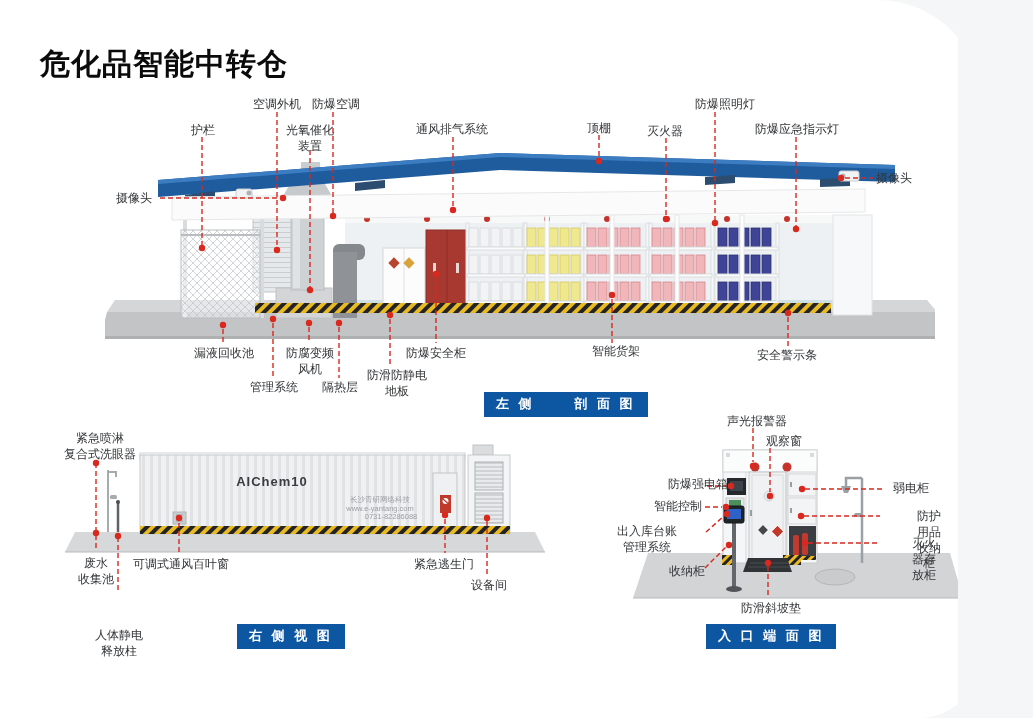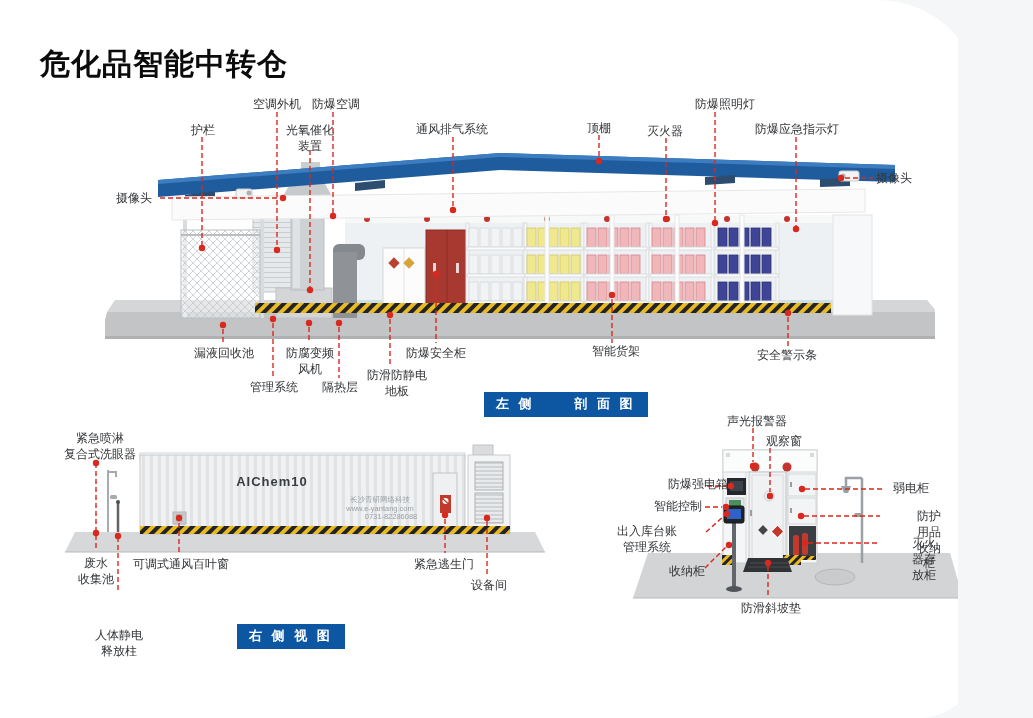--- a/index.html
+++ b/index.html
@@ -449,13 +449,14 @@
   <div class="label" style="left:784px;top:434px;">观察窗</div>
   <div class="label" style="left:674px;top:477px;margin-left:24px;">防爆强电箱</div>
   <div class="label" style="left:678px;top:499px;">智能控制</div>
   <div class="label" style="left:647px;top:524px;">出入库台账
 管理系统</div>
   <div class="label" style="left:687px;top:564px;">收纳柜</div>
   <div class="label" style="left:911px;top:481px;">弱电柜</div>
   <div class="label" style="left:929px;top:509px;">防护用品收纳柜</div>
   <div class="label" style="left:924px;top:536px;">灭火器存放柜</div>
   <div class="label" style="left:771px;top:601px;">防滑斜坡垫</div>
+  <div class="badge" style="left:706px;top:624px;">入 口 端 面 图</div>
 </div>
 
 </body></html>

